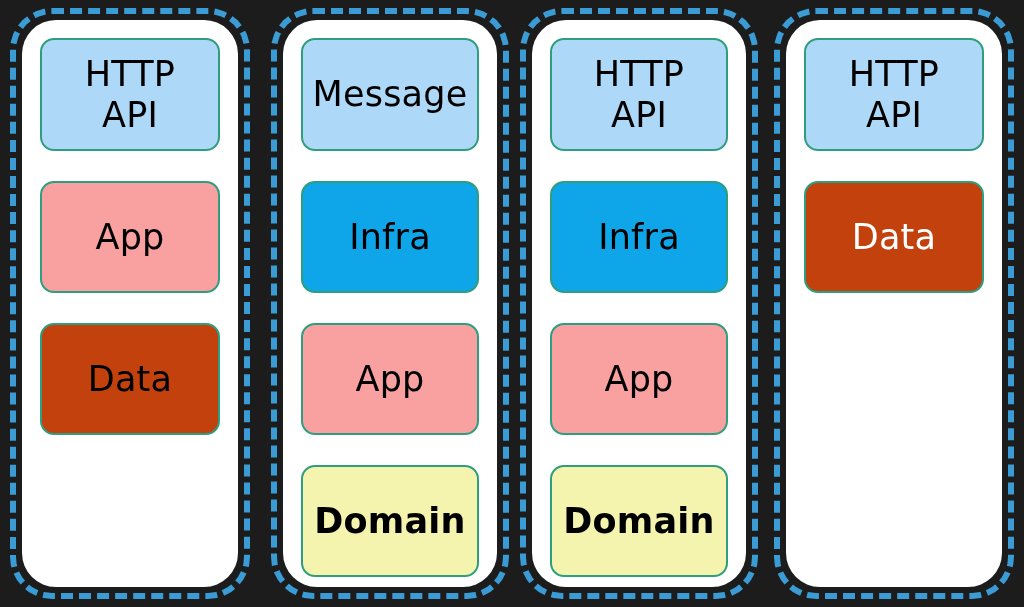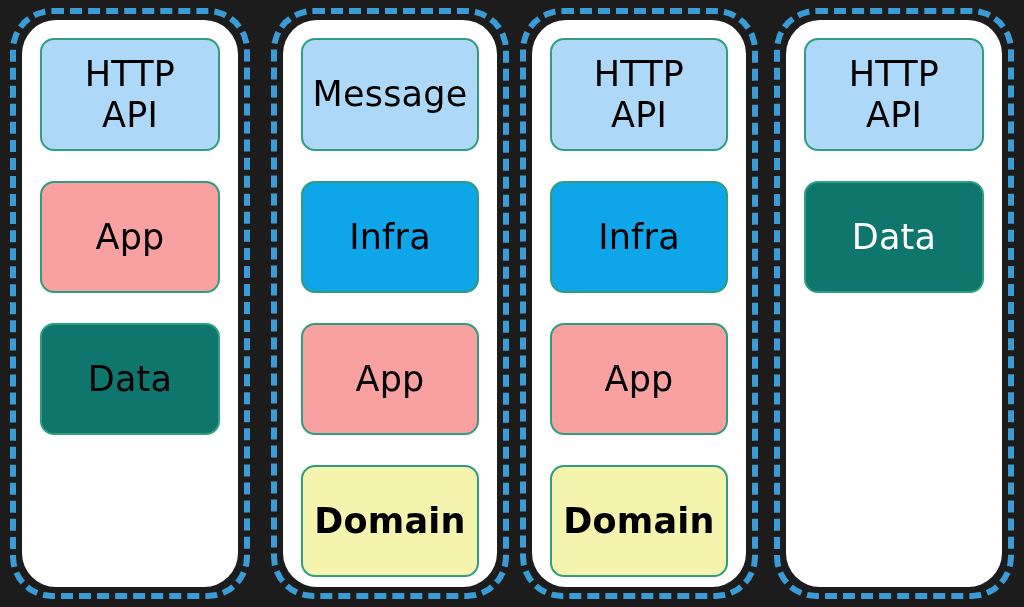--- a/index.html
+++ b/index.html
@@ -63,21 +63,21 @@
   }
 
   .layer.two-line { white-space: pre-line; }
 
   
   .fill-httpapi  { background: #aed8f7; }
   .fill-message  { background: #aed8f7; }
   .fill-app      { background: #f9a0a0; text-align: center; }
   .fill-infra    { background: #0ea5e9; }
   .fill-domain   { background: #f4f4ae; font-weight: bold; }
-  .fill-data     { background: #0f766e; }
+  .fill-data     { background: #c2410c; }
 
   .text-dark  { color: #000000; }
   .text-light { color: #ffffff; }
 
   
   .h-tall  { height: 113px; }
   .h-std   { height: 112px; }
 
   
   #group-1 { left: 10px;  width: 240px; }

